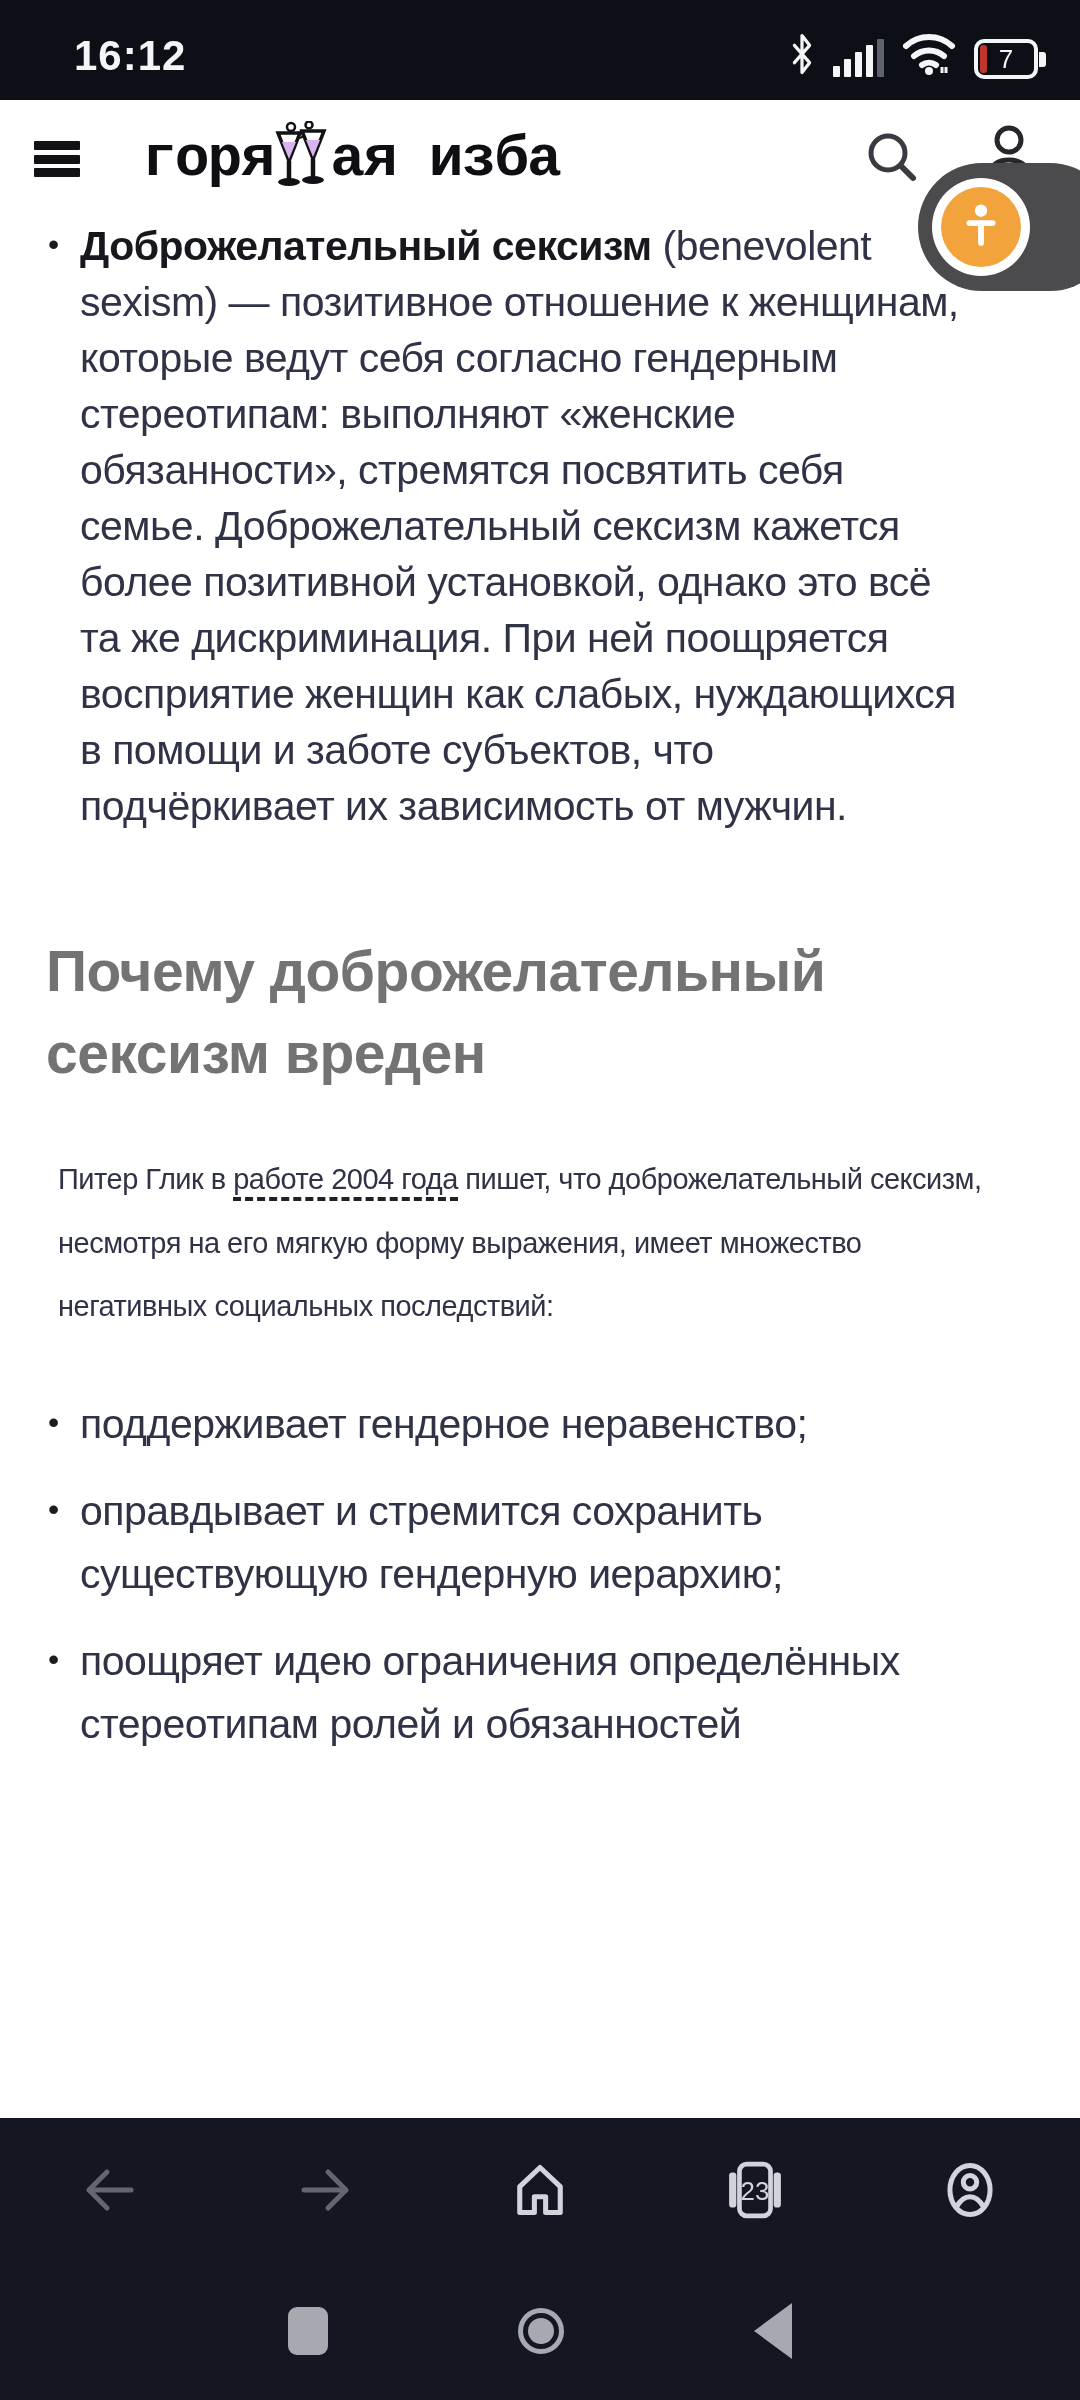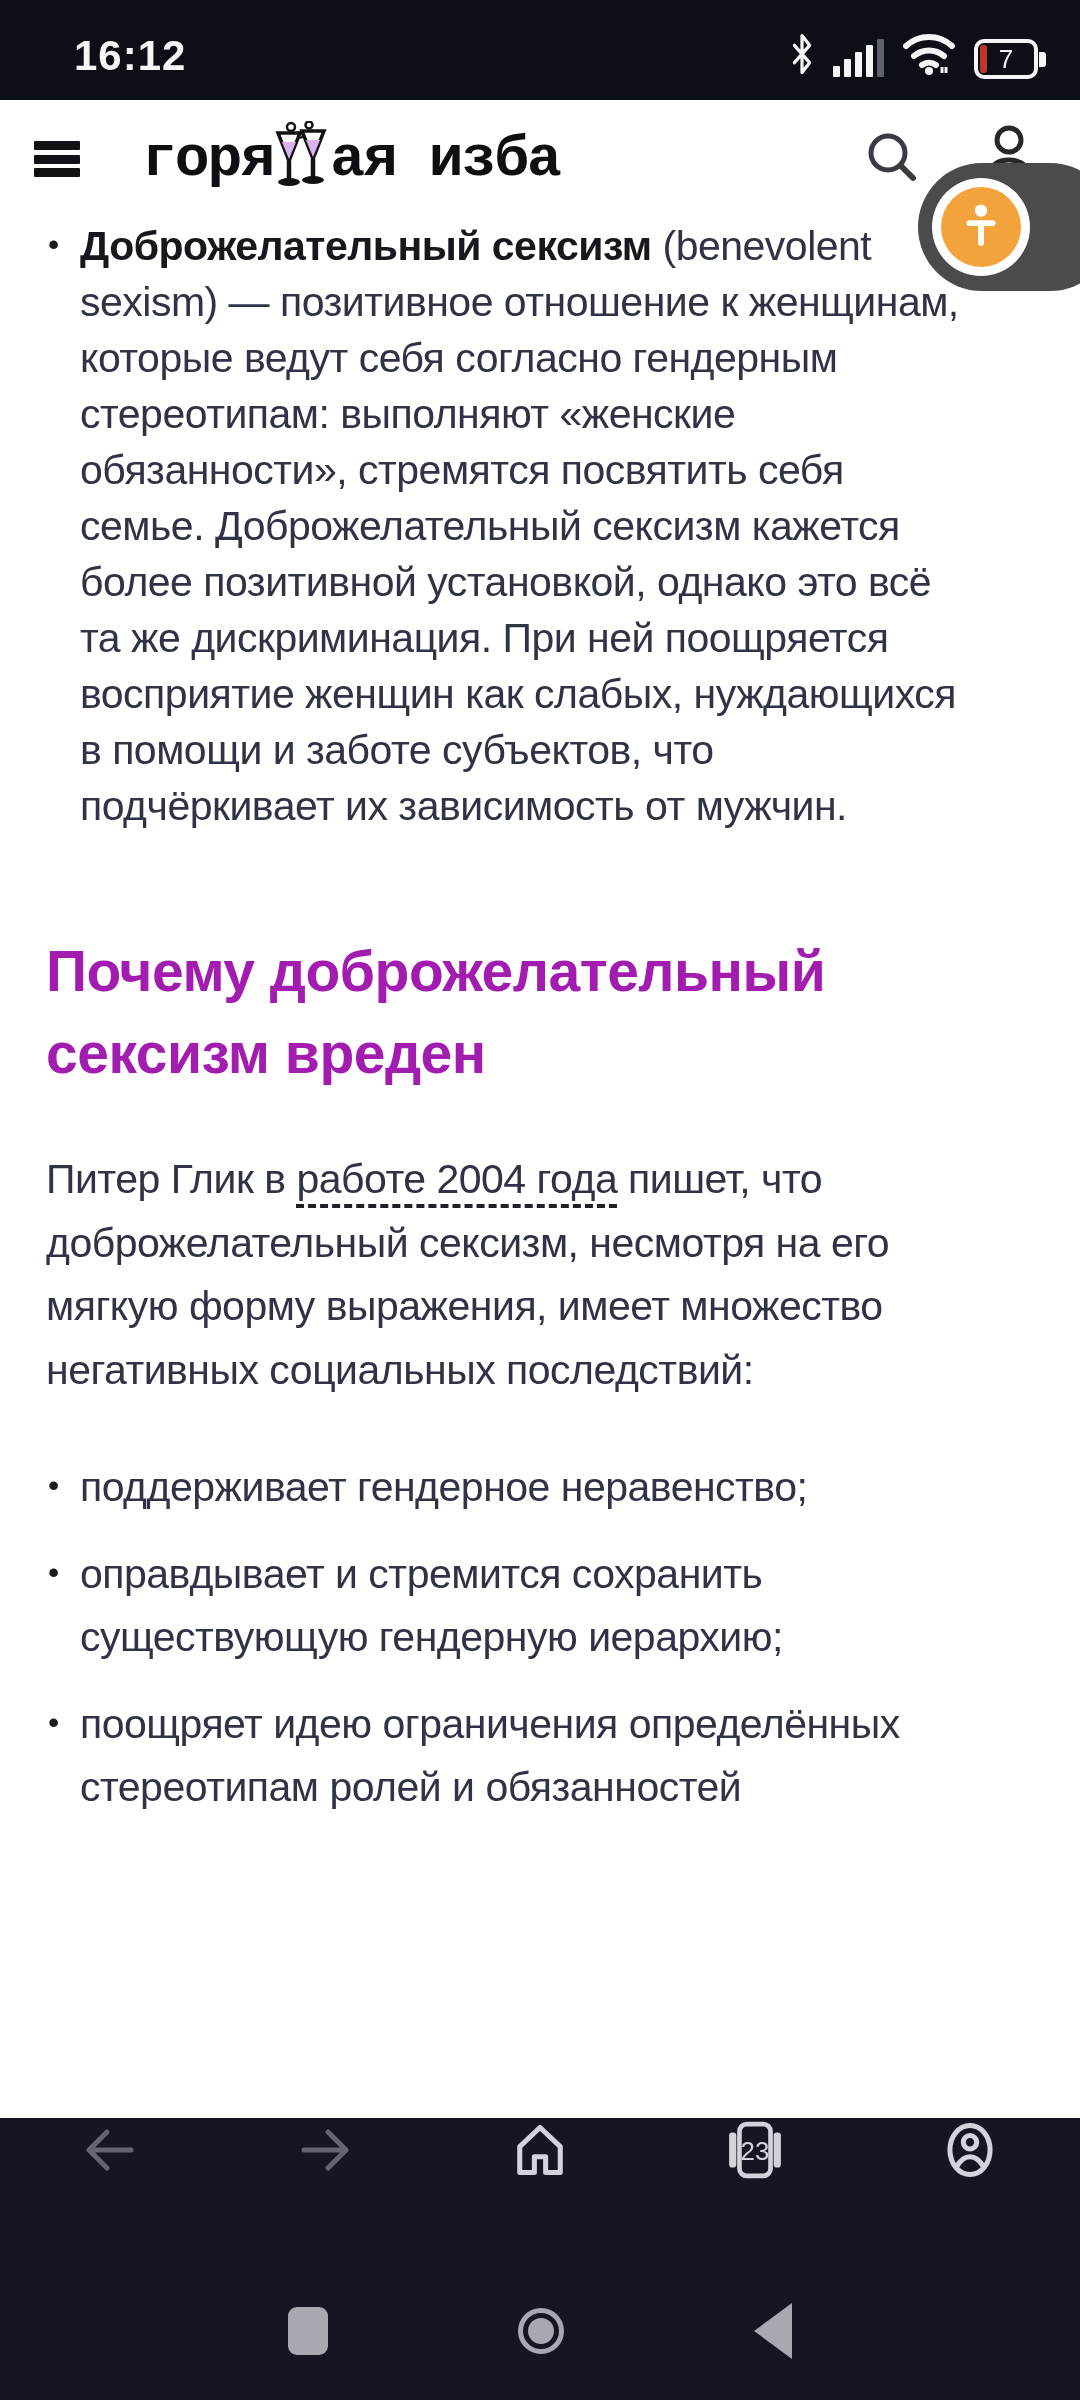--- a/index.html
+++ b/index.html
@@ -36,31 +36,31 @@
     border-radius:64px;display:flex;align-items:center;box-sizing:border-box;padding-left:14px;z-index:6;cursor:pointer;}
   .fab-ring{width:98px;height:98px;background:#ffffff;border-radius:50%;display:flex;align-items:center;justify-content:center;}
   .fab-orange{width:80px;height:80px;background:#F2A33C;border-radius:50%;display:flex;align-items:center;justify-content:center;}
 
   
   .article{position:absolute;top:218px;left:0;width:1080px;height:1900px;box-sizing:border-box;
     padding:0 44px 0 46px;color:#303246;}
   .def-bullet{position:relative;padding:0 60px 0 34px;font-size:41px;line-height:56px;letter-spacing:-0.5px;}
   .def-bullet:before{content:"•";position:absolute;left:2px;top:-2px;font-size:32px;color:#1B1B22;}
   .def-bullet .lead{font-weight:700;color:#17171D;}
-  h2.section{margin:96px 0 54px;font-size:57px;line-height:82px;font-weight:700;color:#a21caf;
+  h2.section{margin:96px 0 54px;font-size:57px;line-height:82px;font-weight:700;color:#737373;
     letter-spacing:-0.5px;max-width:920px;}
-  .intro{margin:0;padding-right:40px;font-size:41px;line-height:63.5px;letter-spacing:-0.5px;}
+  .intro{margin:12px;padding-right:40px;font-size:29px;line-height:63.5px;letter-spacing:-0.5px;}
   .intro a{color:inherit;text-decoration:none;border-bottom:4px dashed #202027;padding-bottom:2px;cursor:pointer;}
   ul.harm{list-style:none;margin:54px 0 0;padding:0;}
   ul.harm li{position:relative;padding:0 110px 0 34px;margin:0 0 24px;font-size:41px;line-height:63px;letter-spacing:-0.5px;}
   ul.harm li:before{content:"•";position:absolute;left:2px;top:-2px;font-size:32px;color:#1B1B22;}
 
   
   .footer{position:absolute;left:0;top:2118px;width:1080px;height:282px;background:#141722;}
-  .browser-toolbar{height:144px;display:flex;justify-content:space-between;
+  .browser-toolbar{height:144px;display:flex;align-items:center;justify-content:space-between;
     box-sizing:border-box;padding:0 78px;}
   .tbtn{width:64px;height:64px;display:flex;align-items:center;justify-content:center;cursor:pointer;}
   .system-nav{height:138px;display:flex;align-items:center;justify-content:center;gap:190px;}
   .nav-recents{width:40px;height:48px;background:#A6A9B0;border-radius:9px;cursor:pointer;}
   .nav-home{width:46px;height:46px;border:5px solid #A6A9B0;border-radius:50%;box-sizing:border-box;
     display:flex;align-items:center;justify-content:center;cursor:pointer;}
   .nav-home i{display:block;width:26px;height:26px;background:#A6A9B0;border-radius:50%;}
   .nav-back{width:0;height:0;border-top:28px solid transparent;border-bottom:28px solid transparent;
     border-right:38px solid #A6A9B0;cursor:pointer;}
 </style>

